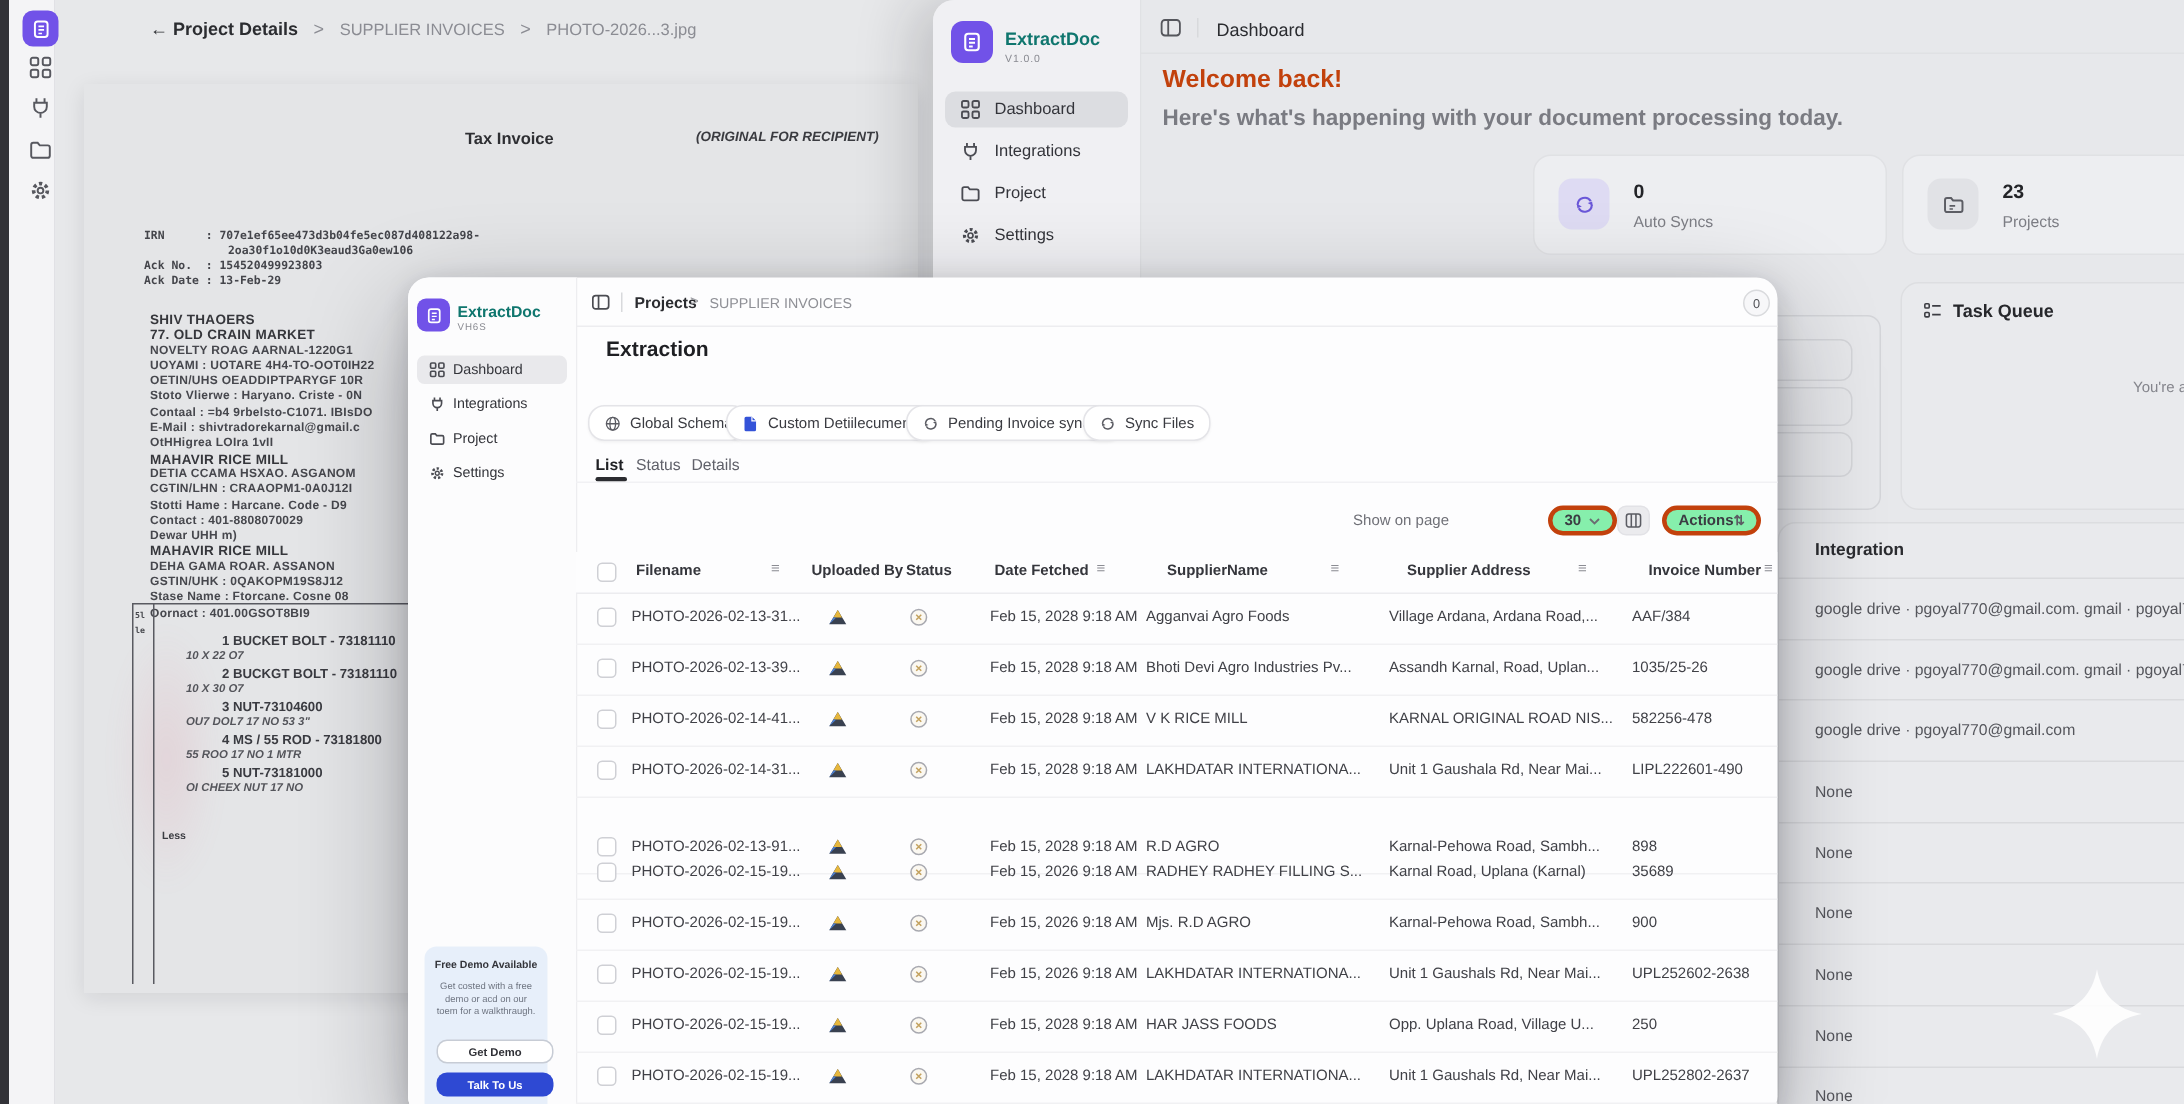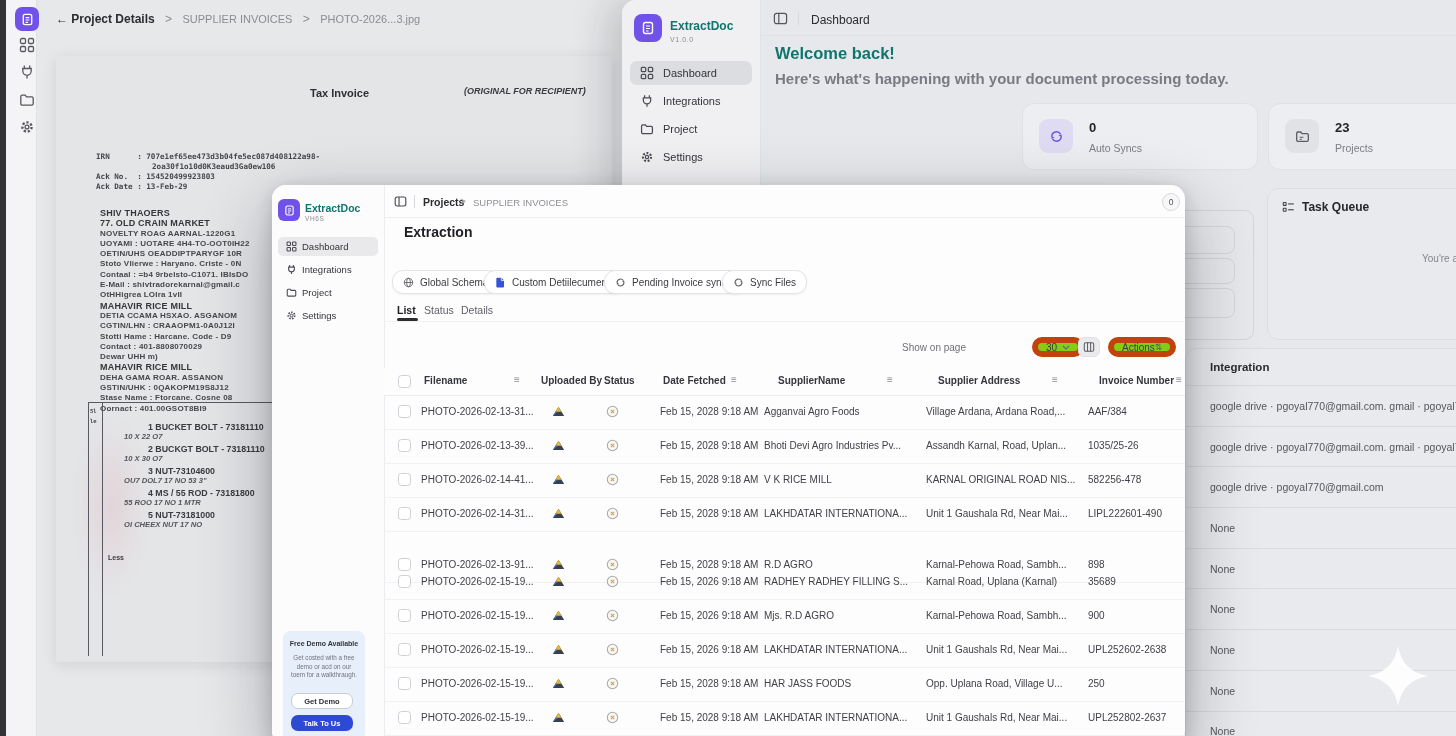--- a/index.html
+++ b/index.html
@@ -10,21 +10,21 @@
   svg{display:block;}
 
   
   .edge{left:0;top:0;width:6px;height:736px;background:#323237;}
   .rail{left:6px;top:0;width:30px;height:736px;background:#f4f4f6;border-right:1px solid #e1e1e5;}
   .rail-logo{left:9px;top:7px;width:24px;height:24px;border-radius:7px;background:#7152e8;
              display:flex;align-items:center;justify-content:center;}
   .rail-ic{left:13px;width:16px;height:16px;color:#57585f;}
 
   
-  .bc{top:12px;font-size:12px;color:#8b8c93;}
+  .bc{top:12px;font-size:12px;color:#8b8c93;margin-left:44px;}
   .bc b{color:#2b2c30;font-weight:600;}
 
   
   .doc{left:56px;top:56px;width:556px;height:606px;background:#e4e5e7;
        box-shadow:0 3px 14px rgba(20,20,30,.10);color:#3e3f45;}
   .doc .smudge{border-radius:50%;filter:blur(7px);opacity:.5;}
   .sc-title{font-size:11px;font-weight:700;color:#2e2f33;}
   .sc-copy{font-size:9px;font-weight:700;font-style:italic;color:#3a3b40;}
   .sc-mono{font-family:"DejaVu Sans Mono",monospace;font-size:7.6px;font-weight:700;line-height:10px;color:#44454b;white-space:pre;}
   .sline{font-size:8px;font-weight:600;line-height:10.3px;letter-spacing:.2px;color:#46474d;white-space:nowrap;}
@@ -42,21 +42,21 @@
   .brand-name{font-weight:700;color:#0f766e;}
   .brand-ver{color:#8a8b92;letter-spacing:.6px;}
   .nav-item{border-radius:7px;display:flex;align-items:center;cursor:pointer;}
   .nav-item .nic{width:14px;height:14px;margin:0 9px 0 10px;color:#4b4c53;}
   .nav-item .nlb{font-size:11px;color:#33343a;}
   .nav-item.active{background:#dcdde1;}
   .hd-ic{color:#55565c;}
   .vdiv{background:#d8d9dc;width:1px;}
   .bw-title{font-size:12px;font-weight:500;color:#2b2c30;}
   .hline{background:#e0e1e4;height:1px;}
-  .wb-h1{font-size:16.5px;font-weight:700;color:#0f766e;}
+  .wb-h1{font-size:16.5px;font-weight:700;color:#c2410c;}
   .wb-sub{font-size:15px;color:#7a7b82;font-weight:bold;}
   .stat-card{height:65px;border-radius:12px;background:#edeef1;border:1px solid #e0e1e4;}
   .stat-ico{left:16px;top:15px;width:34px;height:34px;border-radius:9px;display:flex;align-items:center;justify-content:center;}
   .stat-val{left:66px;top:16px;font-size:13px;font-weight:700;color:#232428;}
   .stat-lbl{left:66px;top:38px;font-size:10.5px;color:#7c7d84;}
   .skel{border:1px solid #d4d5d9;border-radius:9px;}
   .tq-card{left:645px;top:188px;width:250px;height:150px;background:#e9eaed;border:1px solid #dddee1;border-radius:12px;}
   .tq-title{font-size:12px;font-weight:700;color:#26272b;}
   .tq-empty{font-size:10px;color:#84858c;}
   .int-card{left:563px;top:348px;width:360px;height:388px;background:#e9eaed;border:1px solid #dcdde0;border-radius:12px 0 0 0;}
@@ -69,38 +69,38 @@
   .modal{left:272px;top:185px;width:913px;height:560px;background:#fdfdfe;border-radius:14px;
          box-shadow:0 24px 70px rgba(15,15,25,.32),0 4px 18px rgba(15,15,25,.16);}
   .m-side{left:0;top:0;width:112px;height:560px;border-right:1px solid #ededf0;border-radius:14px 0 0 14px;background:#fcfcfd;}
   .m-nav .nav-item{height:19px;border-radius:5px;}
   .m-nav .nic{width:11px;height:11px;margin:0 5px 0 8px;}
   .m-nav .nlb{font-size:9.5px;}
   .m-nav .nav-item.active{background:#e9e9ec;}
   .demo{left:11px;top:446px;width:82px;height:114px;border-radius:8px;background:#e7effa;}
   .demo-t{top:9px;left:0;width:82px;text-align:center;font-size:7px;font-weight:700;color:#33343a;}
   .demo-b{top:23px;left:6px;width:70px;text-align:center;font-size:6.3px;line-height:8.5px;color:#6e7480;}
-  .demo-btn{left:8px;width:62px;height:16px;border-radius:7px;display:flex;align-items:center;justify-content:center;font-size:7.5px;cursor:pointer;box-sizing:border-box;}
+  .demo-btn{left:8px;width:78px;height:16px;border-radius:7px;display:flex;align-items:center;justify-content:center;font-size:7.5px;cursor:pointer;box-sizing:border-box;}
   .demo-btn.ghost{background:#fff;border:1px solid #c7ccd5;color:#2f3036;font-weight:600;}
   .demo-btn.solid{background:#2e49d3;color:#fff;font-weight:600;}
   .m-bc-root{font-size:10.5px;font-weight:600;color:#2b2c30;}
   .m-bc-sep{font-size:10px;color:#9b9ca2;}
   .m-bc-sec{font-size:9.5px;color:#8f9096;}
   .badge{left:890px;top:8px;width:18px;height:18px;border-radius:50%;background:#f7f7f9;border:1px solid #d9dadd;
          display:flex;align-items:center;justify-content:center;font-size:8.5px;color:#515257;box-sizing:border-box;}
   .pg-title{font-size:14px;font-weight:700;color:#1e1f23;}
   .pg-sub{font-size:10px;color:#7c7d84;}
   .pill{height:22px;border-radius:11px;border:1px solid #e4e4e8;background:#fff;display:inline-flex;align-items:center;
         gap:6px;padding:0 10px;font-size:10px;color:#3a3b41;font-weight:500;box-shadow:0 1px 2px rgba(0,0,0,.05);cursor:pointer;}
   .tab{font-size:10.5px;color:#60616a;cursor:pointer;}
   .tab.on{font-weight:700;color:#202125;}
   .tab-under{background:#2b2c30;height:2.5px;border-radius:2px;}
   .ctl-lbl{font-size:10px;color:#6f7077;}
-  .ctl-pill{height:20px;border-radius:10px;border:6px solid #c2410c;background:#84cc16;display:inline-flex;align-items:center;
-            gap:5px;padding:0 8px;font-size:10px;color:#3b3c42;font-weight:400;box-sizing:border-box;cursor:pointer;}
+  .ctl-pill{height:20px;border-radius:10px;border:3px solid #c2410c;background:#86efac;display:inline-flex;align-items:center;
+            gap:5px;padding:0 8px;font-size:10px;color:#3b3c42;font-weight:700;box-sizing:border-box;cursor:pointer;}
   .ctl-icbtn{width:22px;height:20px;border-radius:6px;border:1px solid #e2e2e6;background:#ebebee;display:flex;
              align-items:center;justify-content:center;color:#5b5c63;box-sizing:border-box;cursor:pointer;}
   .tbl{left:112px;top:183px;width:801px;height:369px;overflow:hidden;}
   .thead{left:0;top:0;width:801px;height:27px;border-bottom:1px solid #ececef;background:#fdfdfe;}
   .th{position:absolute;top:7px;font-size:10px;font-weight:600;color:#35363c;white-space:nowrap;}
   .fic{position:absolute;top:6px;font-size:10px;color:#8b8c93;cursor:pointer;}
   .cb{width:13px;height:13px;border:1px solid #cfd0d5;border-radius:3.5px;background:#fff;box-sizing:border-box;}
   .trow{position:absolute;left:0;width:801px;height:34px;border-bottom:1px solid #f1f1f3;}
   .cell{position:absolute;top:11px;font-size:10px;color:#404147;white-space:nowrap;}
 

